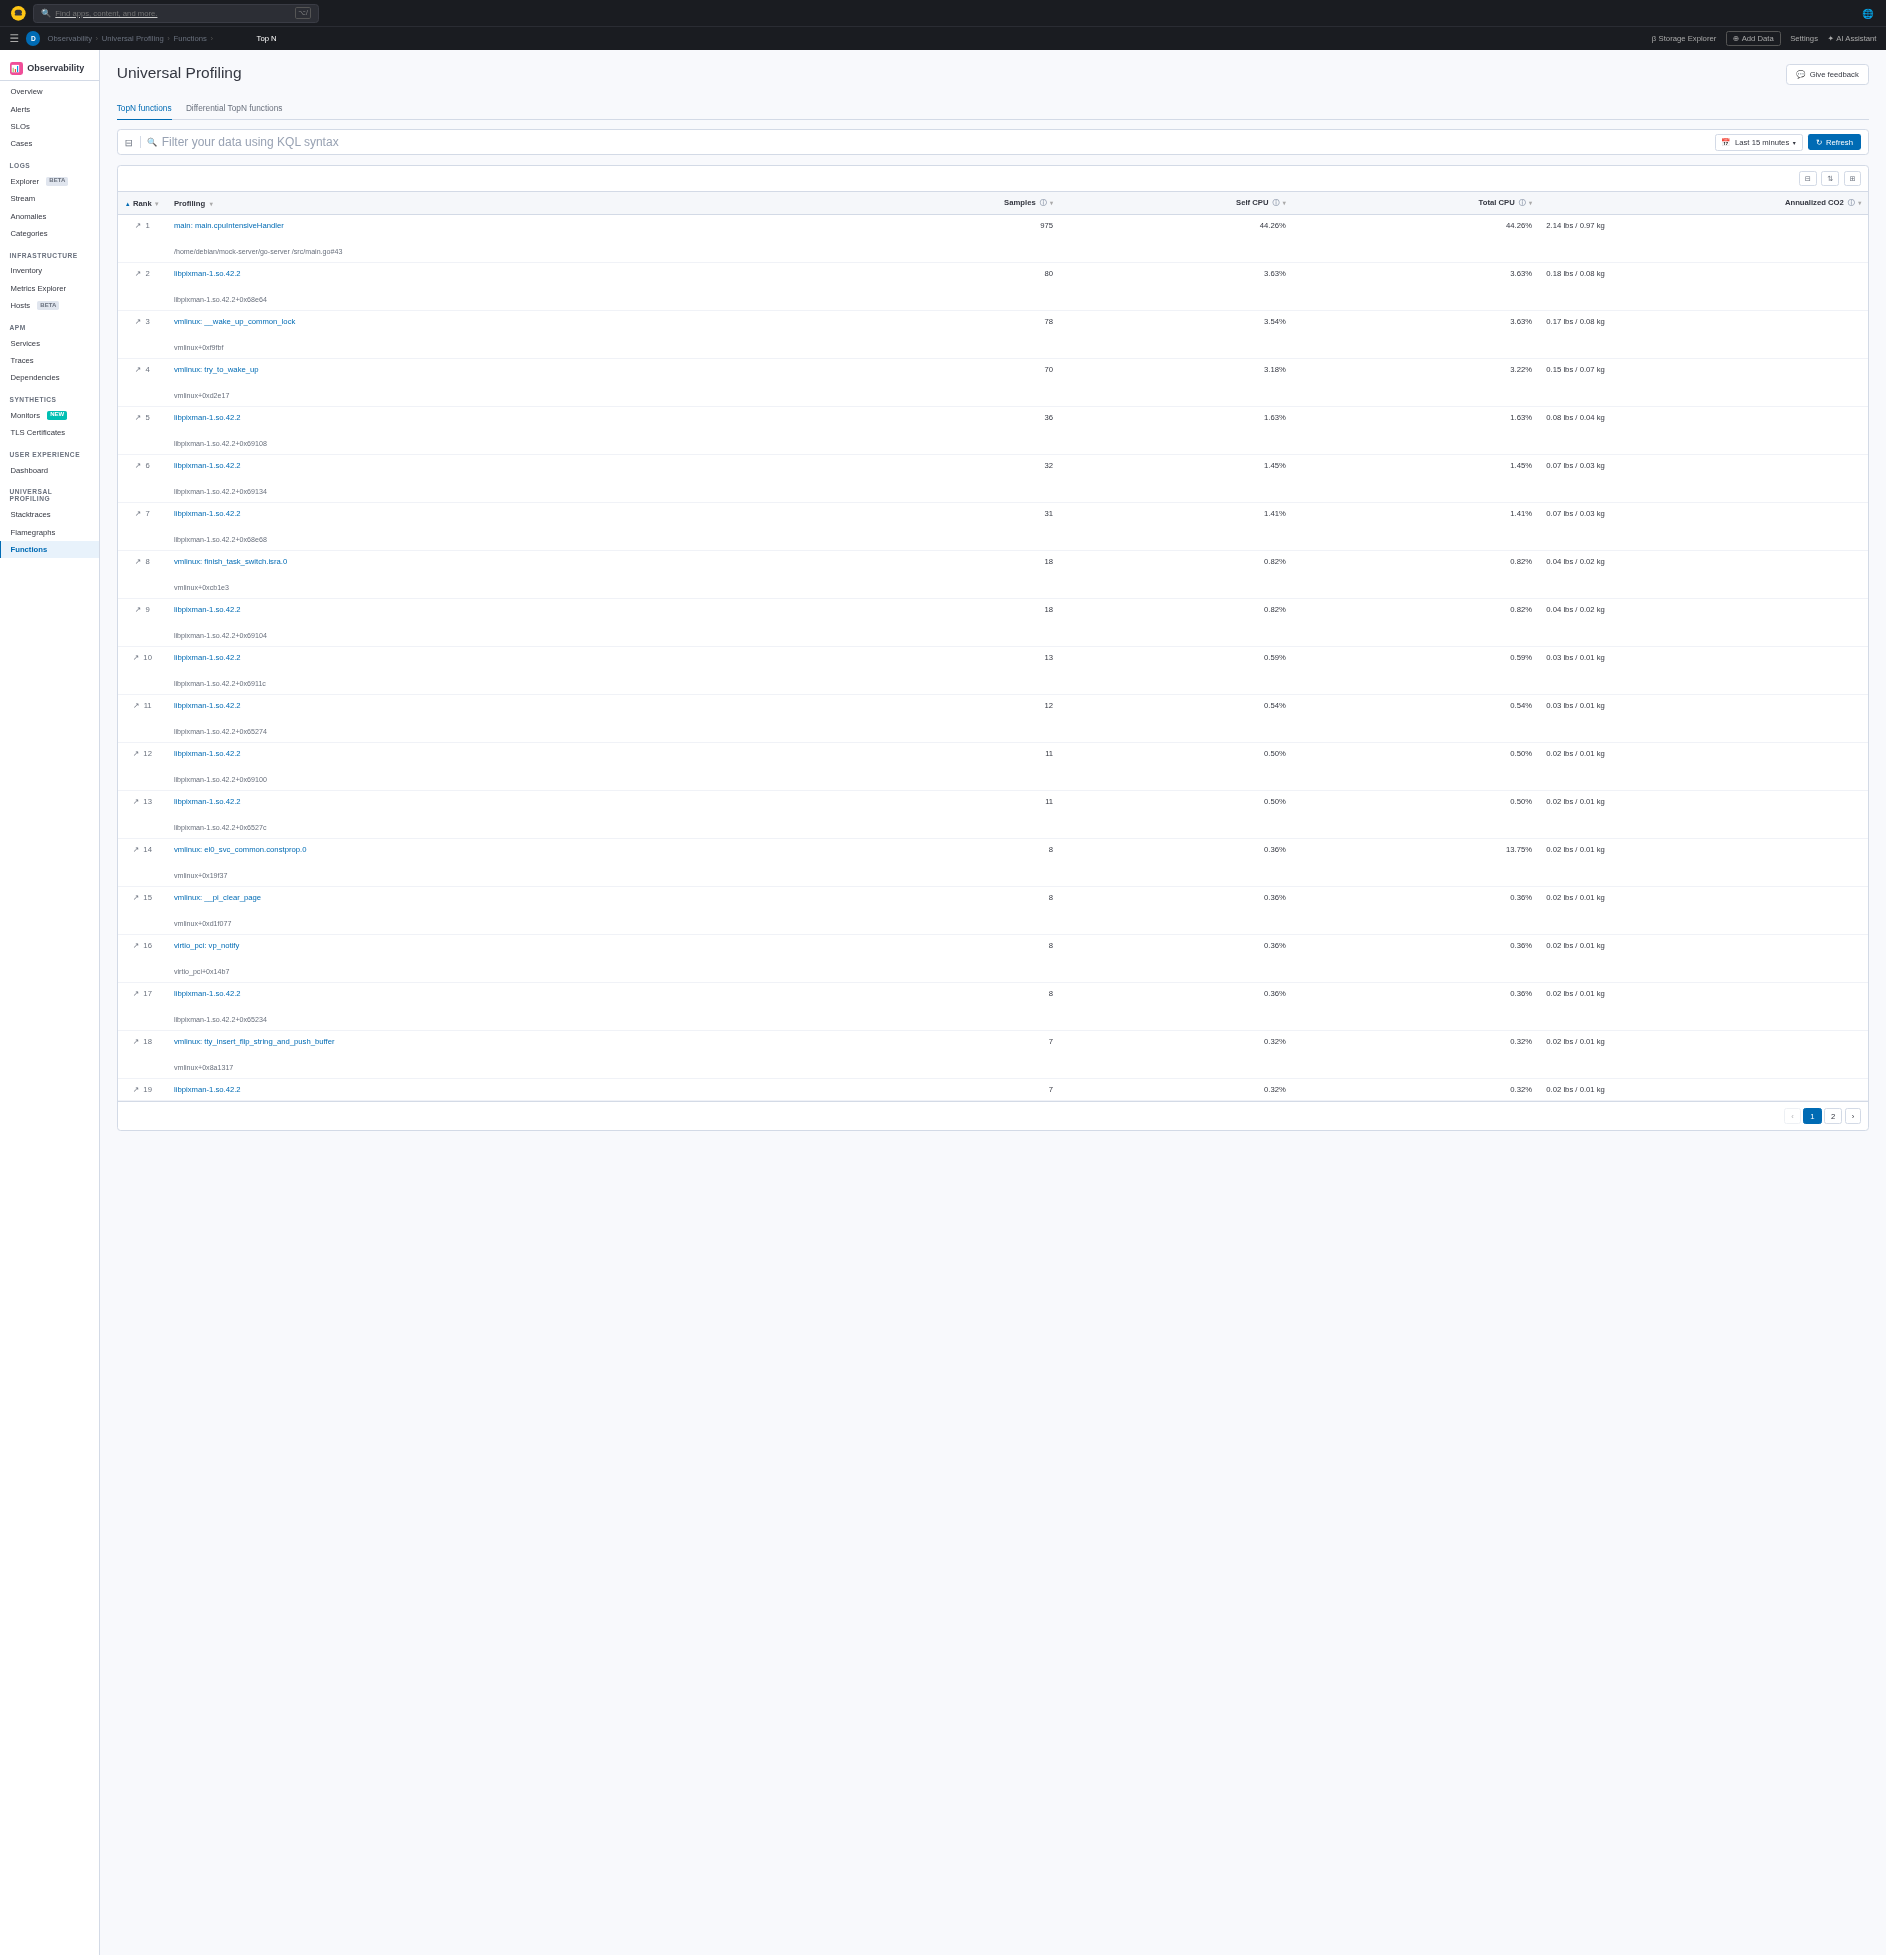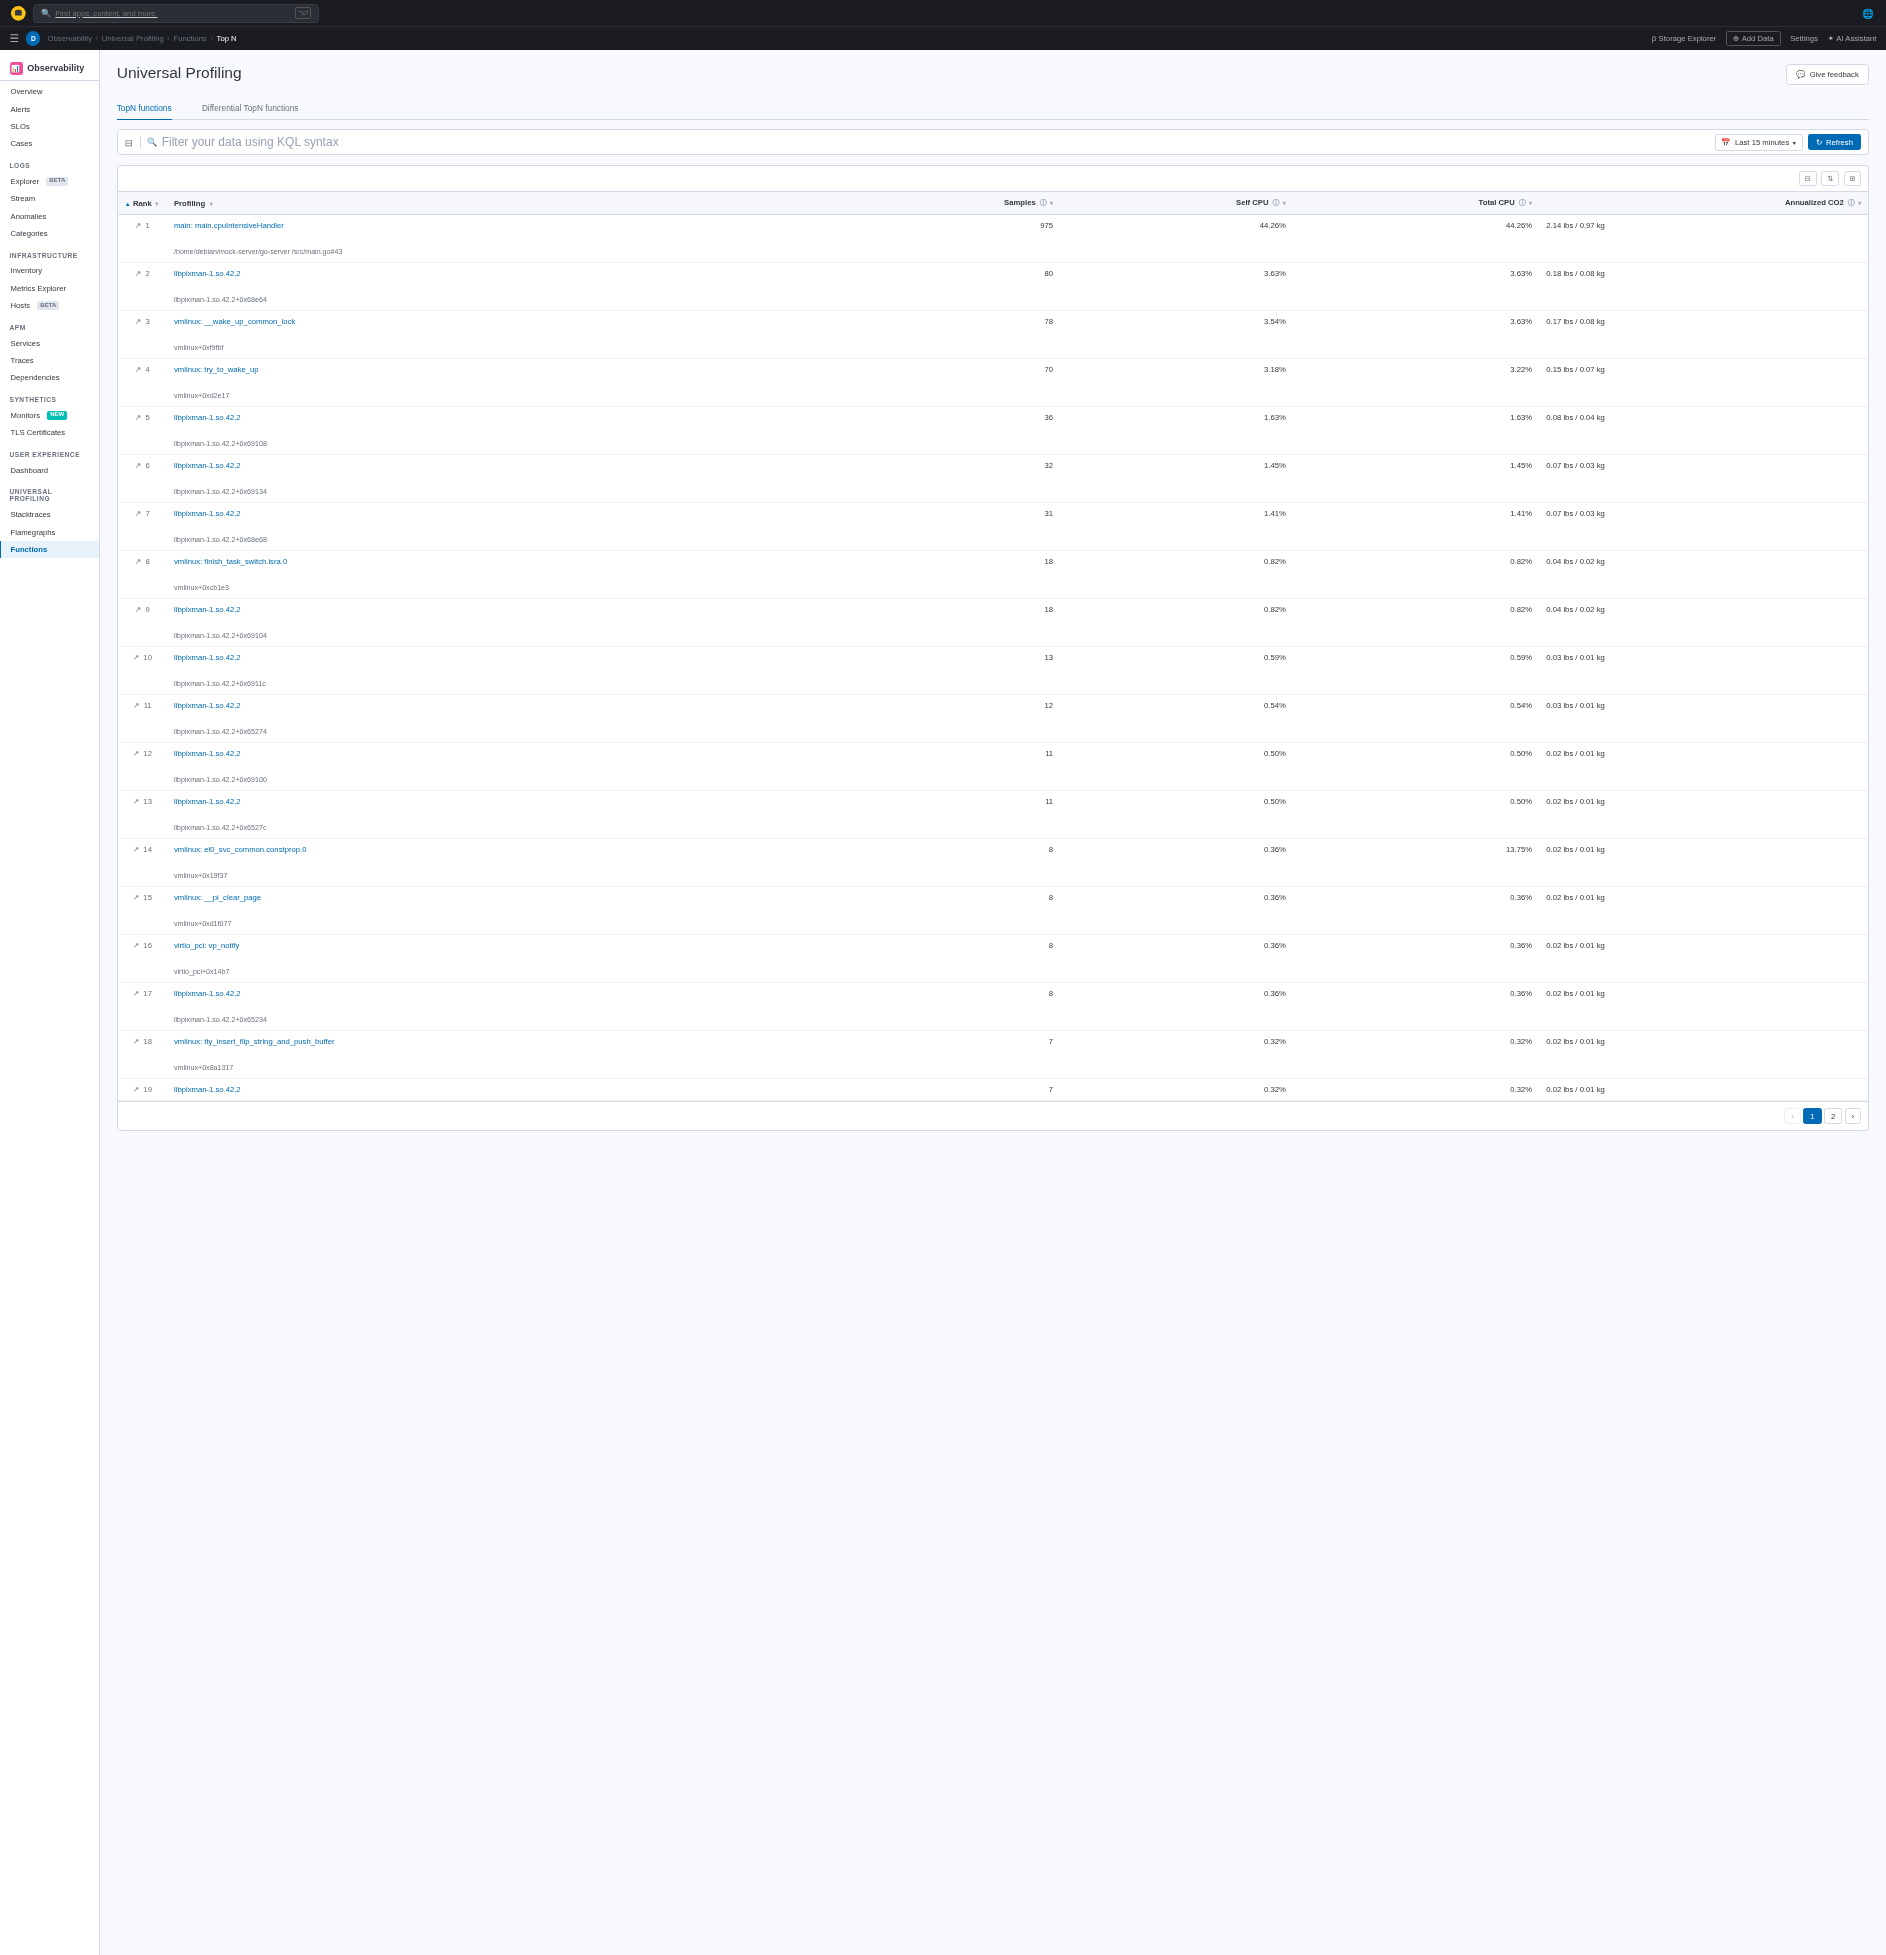--- a/index.html
+++ b/index.html
@@ -14,21 +14,21 @@
     .search-bar .kbd { color: #888; font-size: 6.6px; border: 0.6px solid #555; border-radius: 1.8px; padding: 0.6px 2.4px; margin-left: 4.8px; }
     .topbar-right { margin-left: auto; display: flex; align-items: center; gap: 4.8px; }
     .topbar-icon { color: #aaa; font-size: 9.5px; cursor: pointer; padding: 2.4px; }
 
     
     .breadcrumb-bar { background: #1a1c21; border-top: 0.6px solid #2a2c33; height: 24px; display: flex; align-items: center; padding: 0 9.5px; gap: 0; }
     .hamburger { color: #aaa; margin-right: 7.1px; cursor: pointer; font-size: 10.7px; }
     .avatar { width: 14.3px; height: 14.3px; border-radius: 50%; background: #006bb4; color: #fff; display: flex; align-items: center; justify-content: center; font-size: 6.6px; font-weight: bold; margin-right: 7.1px; }
     .breadcrumb { display: flex; align-items: center; gap: 0; }
     .breadcrumb-item { color: #69707d; font-size: 7.7px; cursor: pointer; }
-    .breadcrumb-item.active { color: #fff; }
+    .breadcrumb-item.active { color: #fff; margin-left: 40px; }
     .breadcrumb-sep { color: #555; margin: 0 3.6px; font-size: 7.7px; }
     .breadcrumb-nav-right { margin-left: auto; display: flex; align-items: center; gap: 9.5px; }
     .breadcrumb-nav-item { color: #aaa; font-size: 7.7px; cursor: pointer; display: flex; align-items: center; gap: 2.4px; }
     .btn-add-data { background: transparent; border: 0.6px solid #555; color: #aaa; border-radius: 2.4px; padding: 2.4px 6px; font-size: 7.7px; cursor: pointer; display: flex; align-items: center; gap: 2.4px; }
 
     
     .main-layout { display: flex; height: calc(100vh - 50px); min-height: 357px; }
 
     
     .sidebar { width: 100px; min-width: 100px; background: #fff; border-right: 0.6px solid #d3dae6; overflow-y: auto; padding: 4.8px 0; }
@@ -40,21 +40,21 @@
     .sidebar-logo { display: flex; align-items: center; gap: 4.8px; padding: 7.1px 9.5px 4.8px; font-weight: 700; font-size: 9px; color: #343741; border-bottom: 0.6px solid #d3dae6; margin-bottom: 2.4px; }
     .sidebar-logo-icon { width: 13px; height: 13px; background: #f04e98; border-radius: 2.4px; display: flex; align-items: center; justify-content: center; color: #fff; font-size: 7.1px; }
 
     
     .content { flex: 1; overflow-y: auto; padding: 14.3px 16.7px; background: #f8f9fc; }
     .page-header { display: flex; align-items: flex-start; justify-content: space-between; margin-bottom: 12px; }
     .page-title { font-size: 15.5px; font-weight: 300; color: #343741; }
     .btn-feedback { background: #fff; border: 0.6px solid #d3dae6; color: #343741; border-radius: 3.6px; padding: 4.8px 9.5px; font-size: 7.7px; cursor: pointer; display: flex; align-items: center; gap: 3.6px; }
 
     
-    .tabs { display: flex; gap: 16px; border-bottom: 1.2px solid #d3dae6; margin-bottom: 9.5px; text-align: center; }
+    .tabs { display: flex; gap: 0; border-bottom: 1.2px solid #d3dae6; margin-bottom: 9.5px; text-align: center; }
     .tab { padding: 6px 0; margin-right: 14.3px; font-size: 8.3px; color: #69707d; cursor: pointer; border-bottom: 1.2px solid transparent; margin-bottom: -1.2px; }
     .tab.active { color: #006bb4; border-bottom-color: #006bb4; font-weight: 500; }
 
     
     .filter-bar { display: flex; align-items: center; gap: 4.8px; margin-bottom: 9.5px; background: #fff; border: 0.6px solid #d3dae6; border-radius: 3.6px; padding: 3.6px 7.1px; }
     .filter-icon { color: #69707d; font-size: 9.5px; cursor: pointer; }
     .filter-divider { width: 0.6px; height: 12px; background: #d3dae6; margin: 0 2.4px; }
     .filter-search { display: flex; align-items: center; gap: 3.6px; flex: 1; }
     .filter-search-icon { color: #69707d; font-size: 8.3px; }
     .filter-search input { border: none; outline: none; font-size: 12px; color: #343741; width: 100%; background: transparent; }

